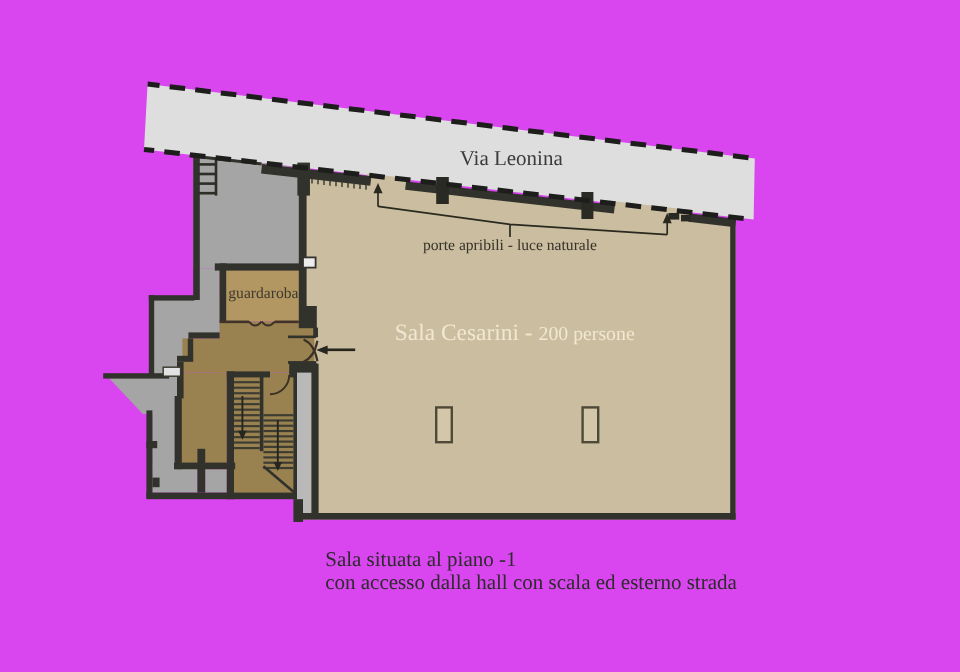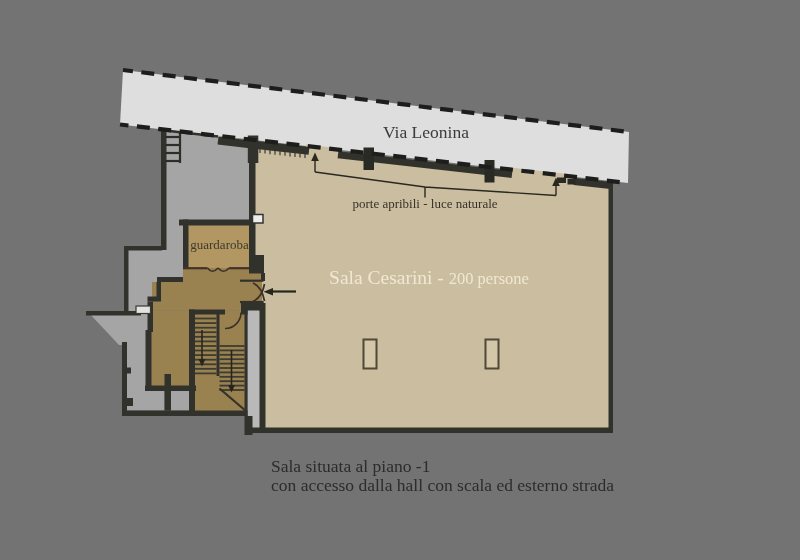--- a/index.html
+++ b/index.html
@@ -1,16 +1,16 @@
 <!DOCTYPE html>
 <html><head>
 <meta charset="utf-8">
 <style>
   html,body{margin:0;padding:0;background:#ffffff;}
-  .page{width:800px;height:560px;position:relative;background:#737373;overflow:hidden;}
+  .page{width:800px;height:560px;position:relative;background:#d946ef;overflow:hidden;}
   svg{display:block;}
   text{font-family:"Liberation Serif", serif;}
 </style>
 </head>
 <body>
 <div class="page">
 <svg width="800" height="560" viewBox="0 0 800 560">
 
 <polygon points="123,70 629,132 628,183 120,124.5" fill="#dedede"></polygon>
 

